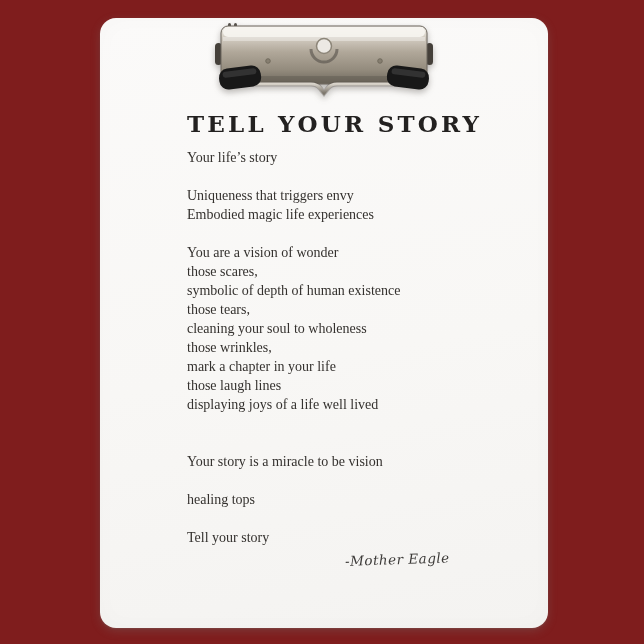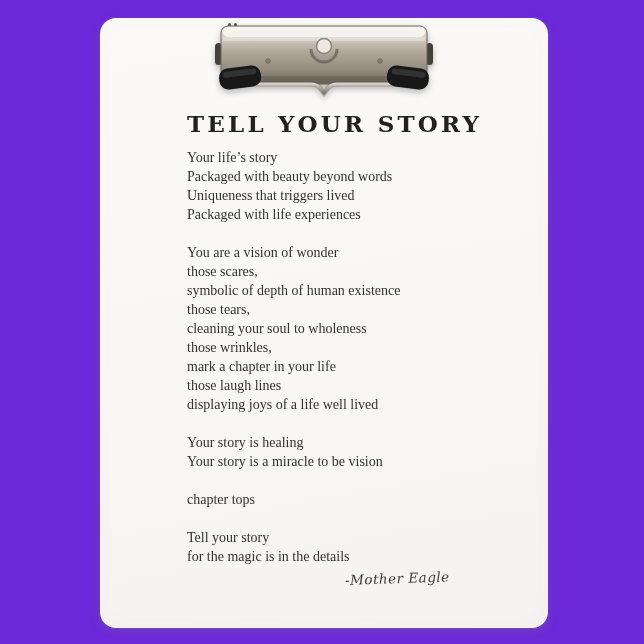--- a/index.html
+++ b/index.html
@@ -8,21 +8,21 @@
     width: 644px;
     height: 644px;
     background: #ffffff;
     overflow: hidden;
     font-family: "Liberation Serif", serif;
   }
   .scene {
     position: relative;
     width: 644px;
     height: 644px;
-    background: #6d28d9;
+    background: #7f1d1d;
   }
   
   .board {
     position: absolute;
     left: 100px;
     top: 18px;
     width: 448px;
     height: 610px;
     background: linear-gradient(170deg, #fbfaf9 0%, #f8f7f5 55%, #f4f3f1 100%);
     border-radius: 16px;
@@ -126,23 +126,23 @@
           <rect x="173" y="44" width="42" height="21" rx="9" fill="#181818"></rect>
           <rect x="177" y="47" width="34" height="6" rx="3" fill="#3a3a3a" opacity="0.8"></rect>
         </g>
       </svg>
     </div>
 
     <div class="poem">
       <h1 class="poem-title" style="color: rgb(35, 33, 32);">TELL YOUR STORY</h1>
 
       <div class="poem-body">
-          <p style="color: rgb(52, 49, 46);"><span>Your life’s story</span><br><span>Packaged with beauty beyond words</span><br><span>Uniqueness that triggers lived</span><br><span>Packaged with life experiences</span><br></p>
+          <p style="color: rgb(52, 49, 46);"><span>Your life’s story</span><br><br><span>Uniqueness that triggers envy</span><br><span>Embodied magic life experiences</span><br></p>
           <p style="color: rgb(52, 49, 46);"><span>You are a vision of wonder</span><br><span>those scares,</span><br><span>symbolic of depth of human existence</span><br><span>those tears,</span><br><span>cleaning your soul to wholeness</span><br><span>those wrinkles,</span><br><span>mark a chapter in your life</span><br><span>those laugh lines</span><br><span>displaying joys of a life well lived</span></p>
-          <p style="color: rgb(52, 49, 46);"><span>Your story is healing</span><br><span>Your story is a miracle to be vision</span><br><br><span>chapter tops</span></p>
-          <p style="color: rgb(52, 49, 46);"><span>Tell your story</span><br><span>for the magic is in the details</span></p>
+          <p style="color: rgb(52, 49, 46);"><br><span>Your story is a miracle to be vision</span><br><br><span>healing tops</span></p>
+          <p style="color: rgb(52, 49, 46);"><span>Tell your story</span><br></p>
         </div>
 
       <div class="signature">-Mother Eagle</div>
     </div>
 
   </div>
 </div>
 
 </body></html>

